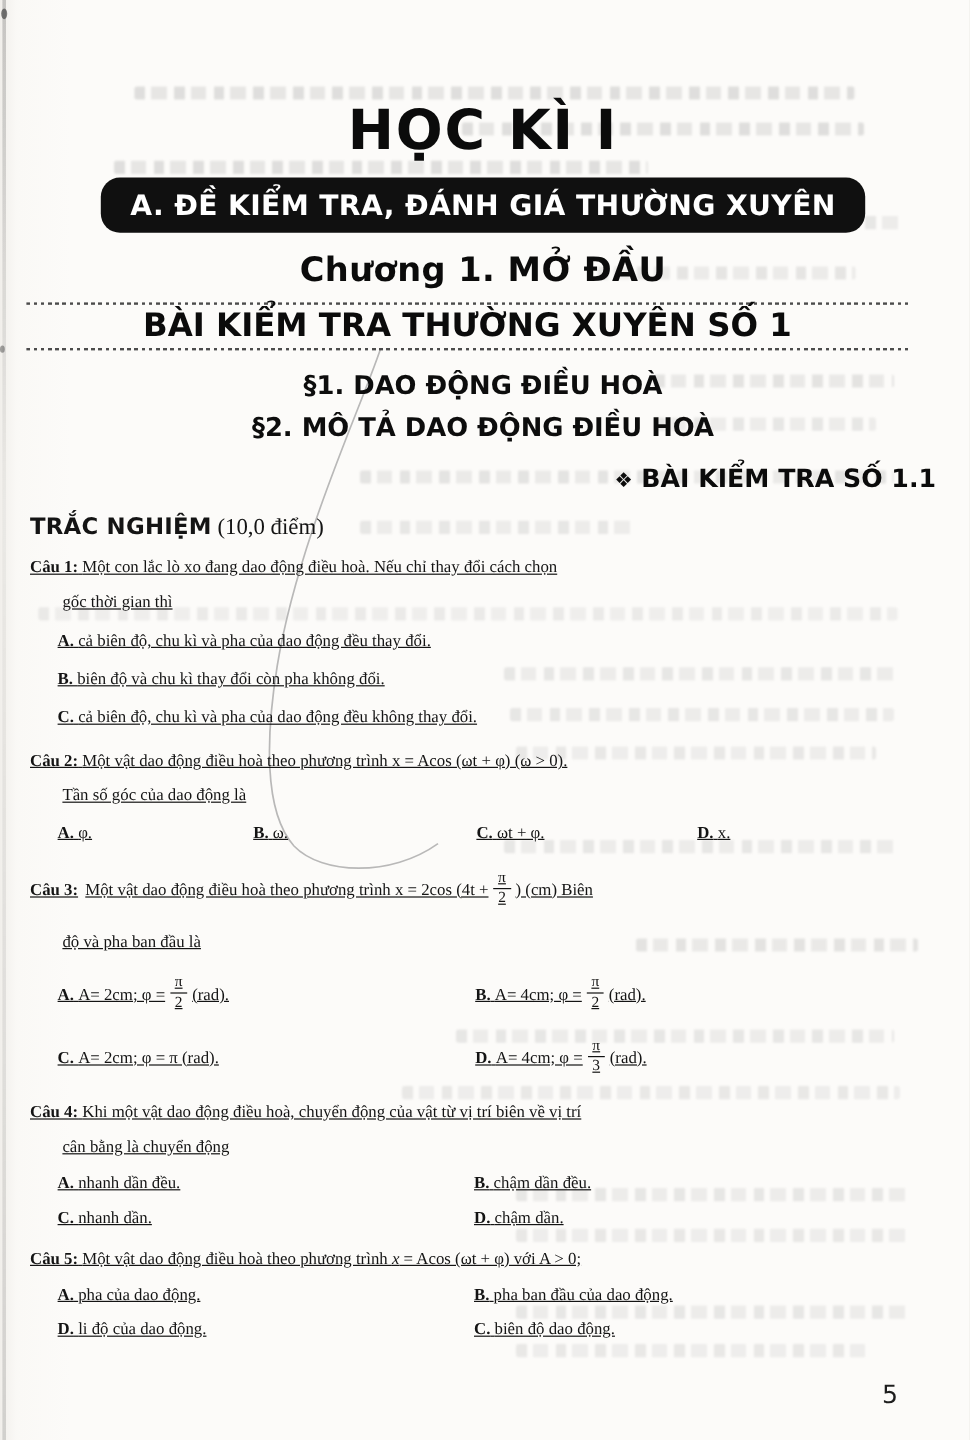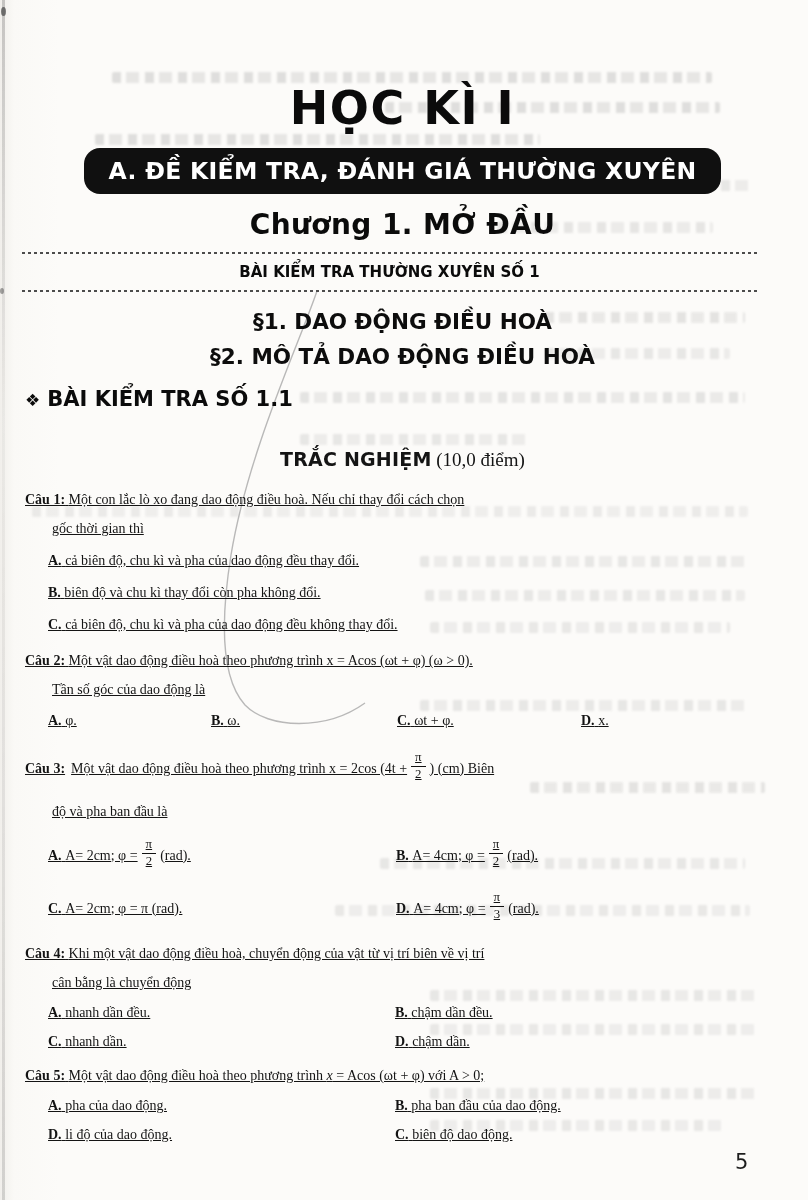--- a/index.html
+++ b/index.html
@@ -29,28 +29,28 @@
   .doc-title{margin:84px 0 0;text-align:center;font-family:"DejaVu Sans","Liberation Sans",sans-serif;
     font-weight:800;font-size:46px;line-height:48px;letter-spacing:1.5px;color:#0b0b0b;}
   .banner{margin:16px auto 0;width:fit-content;background:#101010;color:#fff;border-radius:16px;
     padding:9px 25px;font-family:"DejaVu Sans","Liberation Sans",sans-serif;
     font-weight:800;font-size:23.5px;line-height:28px;letter-spacing:.3px;}
   .chapter{margin:16px 0 0;text-align:center;font-family:"DejaVu Sans","Liberation Sans",sans-serif;
     font-weight:800;font-size:28px;line-height:30px;letter-spacing:.4px;color:#0b0b0b;}
   .test-header{margin:12px 0 0 -3px;width:735px;text-align:center;}
   .dash{height:2px;background:repeating-linear-gradient(90deg,#4c4c4c 0 3px,rgba(0,0,0,0) 3px 6px);}
   .test-header-text{padding:4px 0;font-family:"DejaVu Sans","Liberation Sans",sans-serif;
-    font-weight:800;font-size:15px;line-height:28px;color:#0b0b0b;}
+    font-weight:800;font-size:27px;line-height:28px;color:#0b0b0b;}
   .lesson{margin:18px 0 0;text-align:center;font-family:"DejaVu Sans","Liberation Sans",sans-serif;
     font-weight:800;font-size:21.5px;line-height:24px;color:#0d0d0d;}
   .lesson.second{margin-top:11px;}
   .quiz-head{margin:18px 0 0;font-family:"DejaVu Sans","Liberation Sans",sans-serif;
-    font-weight:800;font-size:21px;line-height:24px;color:#0b0b0b;}
+    font-weight:800;font-size:21px;line-height:24px;color:#0b0b0b;text-align:right;}
   .quiz-head .marker{font-size:17px;margin-right:7px;}
-  .quiz-type-row{margin:29px 0 0;font-size:19px;line-height:36px;text-align:center;}
+  .quiz-type-row{margin:14px 0 0;font-size:19px;line-height:25px;}
   .quiz-type-row b{font-family:"DejaVu Sans","Liberation Sans",sans-serif;font-weight:700;font-size:19px;letter-spacing:.2px;}
 
   
   .q{margin-top:7px;font-size:14px;line-height:29px;text-decoration:underline;}
   .qline b.qlabel{font-weight:700;}
   .indent{padding-left:27px;}
   .opts-stack{margin-top:3px;}
   .opts-stack .opt{padding-left:23px;line-height:29px;margin-top:3px;}
   .opt b{font-weight:700;}
   .opts-inline{display:grid;grid-template-columns:163px 186px 184px 1fr;padding-left:23px;margin-top:2px;line-height:29px;}

